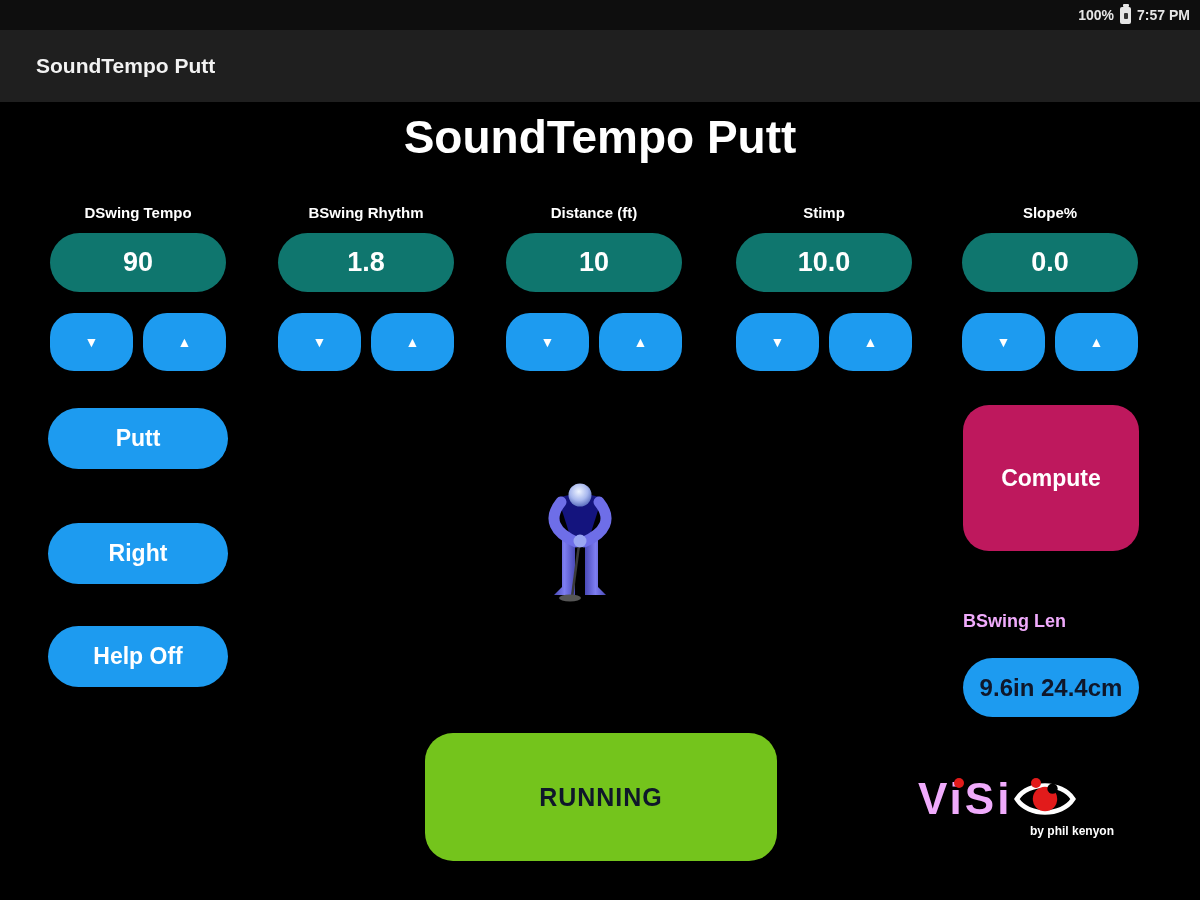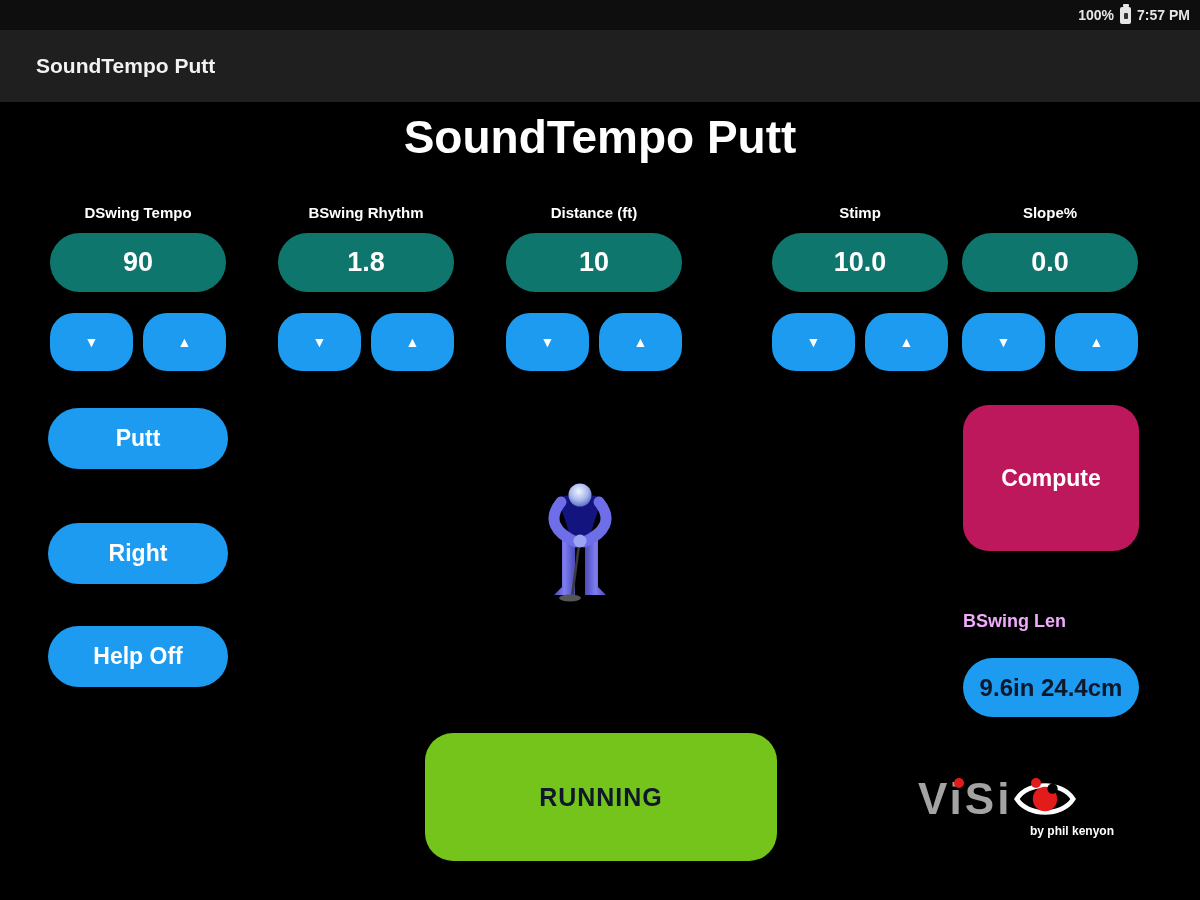--- a/index.html
+++ b/index.html
@@ -45,21 +45,21 @@
   .running-btn { position:absolute; left:425px; top:733px; width:352px; height:128px; background:#74c41c; border:none; border-radius:28px;
     color:#0f172a; font-size:25px; font-weight:bold; font-family:inherit; letter-spacing:1px;
     display:flex; align-items:center; justify-content:center; cursor:pointer; }
 
   
   .golfer { position:absolute; left:542px; top:483px; width:76px; height:122px; }
 
   
   .logo { position:absolute; left:918px; top:776px; width:240px; height:78px; }
   .logo-row { display:flex; align-items:center; }
-  .logo-brand { position:relative; color:#a3a3a3; font-size:44px; font-weight:bold; letter-spacing:3px; line-height:1; }
+  .logo-brand { position:relative; color:#f0abfc; font-size:44px; font-weight:bold; letter-spacing:3px; line-height:1; }
   .i-dot { position:absolute; width:10px; height:10px; background:#e21b1b; border-radius:50%; top:1px; }
   .i-dot.d1 { left:36px; }
   .i-dot.d2 { left:113px; }
   .logo-eye { margin-left:2px; }
   .logo-tagline { color:#fff; font-size:12px; font-weight:bold; text-align:right; width:196px; margin-top:2px; }
 </style>
 </head>
 <body>
 
 <div id="screen">
@@ -108,21 +108,21 @@
     <div class="spin-arrows">
       <button class="arrow-btn">
           <span>▼</span>
         </button>
       <button class="arrow-btn">
           <span>▲</span>
         </button>
     </div>
   </div>
 
-  <div class="spin-col" style="left:772px">
+  <div class="spin-col" style="left:736px">
     <div class="spin-label">Stimp</div>
     <div class="spin-value">10.0</div>
     <div class="spin-arrows">
       <button class="arrow-btn">
           <span>▼</span>
         </button>
       <button class="arrow-btn">
           <span>▲</span>
         </button>
     </div>

